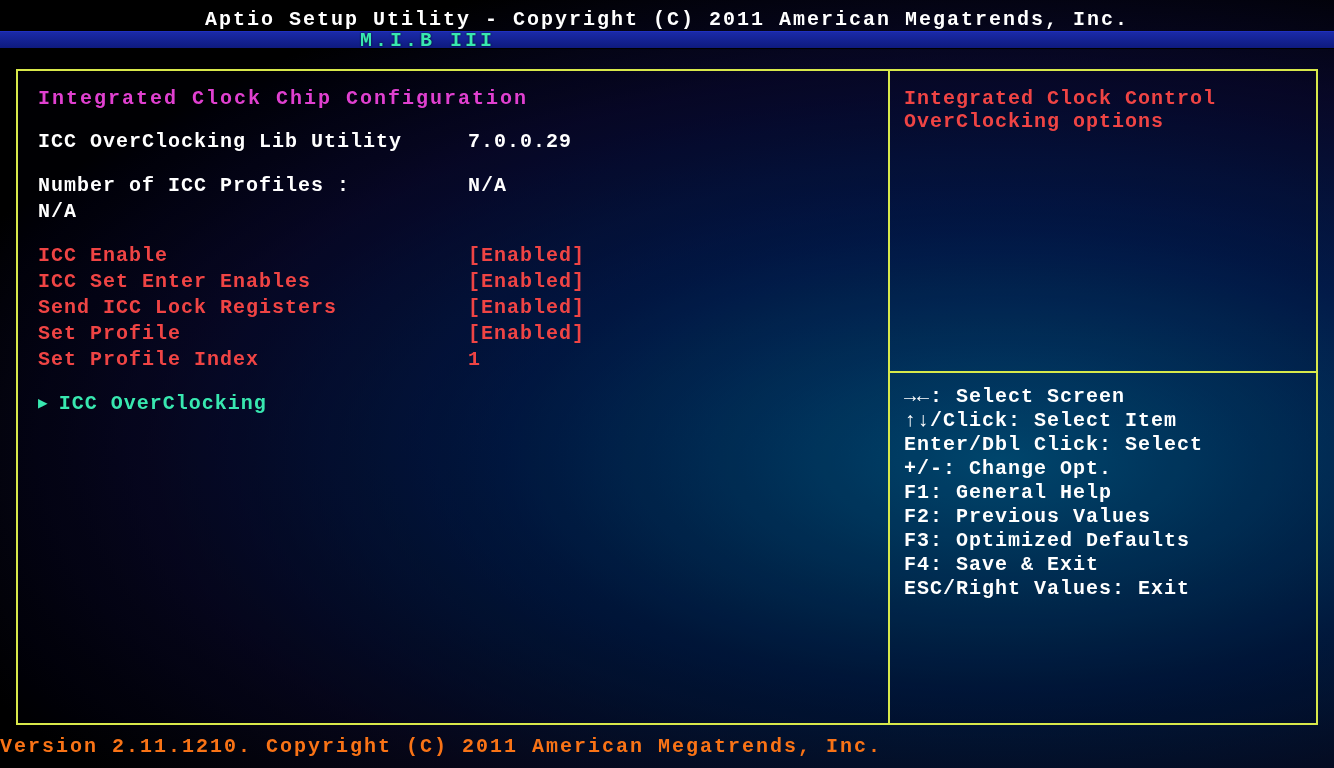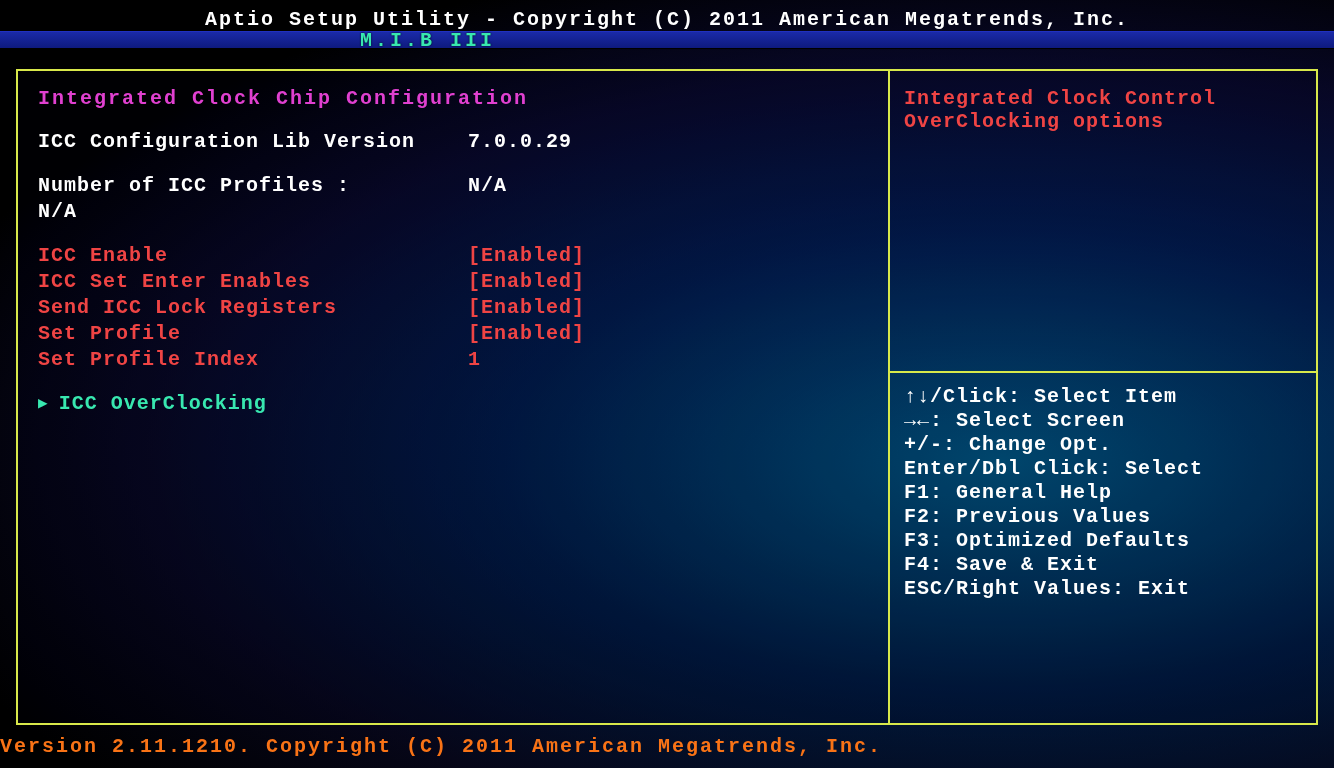--- a/index.html
+++ b/index.html
@@ -105,21 +105,21 @@
 
   <div class="tabbar">
     <div class="tab">M.I.B III</div>
   </div>
 
   <div class="frame">
     <div class="main-pane">
       <div class="section-title">Integrated Clock Chip Configuration</div>
 
       <div class="row white">
-        <div class="label">ICC Configuration Lib Version</div>
+        <div class="label">ICC OverClocking Lib Utility</div>
         <div class="value">7.0.0.29</div>
       </div>
 
       <div class="spacer"></div>
 
       <div class="row white">
         <div class="label">Number of ICC Profiles :</div>
         <div class="value">N/A</div>
       </div>
       <div class="row white">
@@ -157,24 +157,24 @@
       </div>
     </div>
 
     <div class="side-pane">
       <div class="side-top">
         <div class="yellow">Integrated Clock Control</div>
         <div class="yellow">OverClocking options</div>
       </div>
       <div class="side-div"></div>
       <div class="side-bot">
+        <div class="help-line">→←: Select Screen</div>
         <div class="help-line">↑↓/Click: Select Item</div>
-        <div class="help-line">→←: Select Screen</div>
+        <div class="help-line">Enter/Dbl Click: Select</div>
         <div class="help-line">+/-: Change Opt.</div>
-        <div class="help-line">Enter/Dbl Click: Select</div>
         <div class="help-line">F1: General Help</div>
         <div class="help-line">F2: Previous Values</div>
         <div class="help-line">F3: Optimized Defaults</div>
         <div class="help-line">F4: Save &amp; Exit</div>
         <div class="help-line">ESC/Right Values: Exit</div>
       </div>
     </div>
   </div>
 
   <div class="footer">Version 2.11.1210. Copyright (C) 2011 American Megatrends, Inc.</div>

